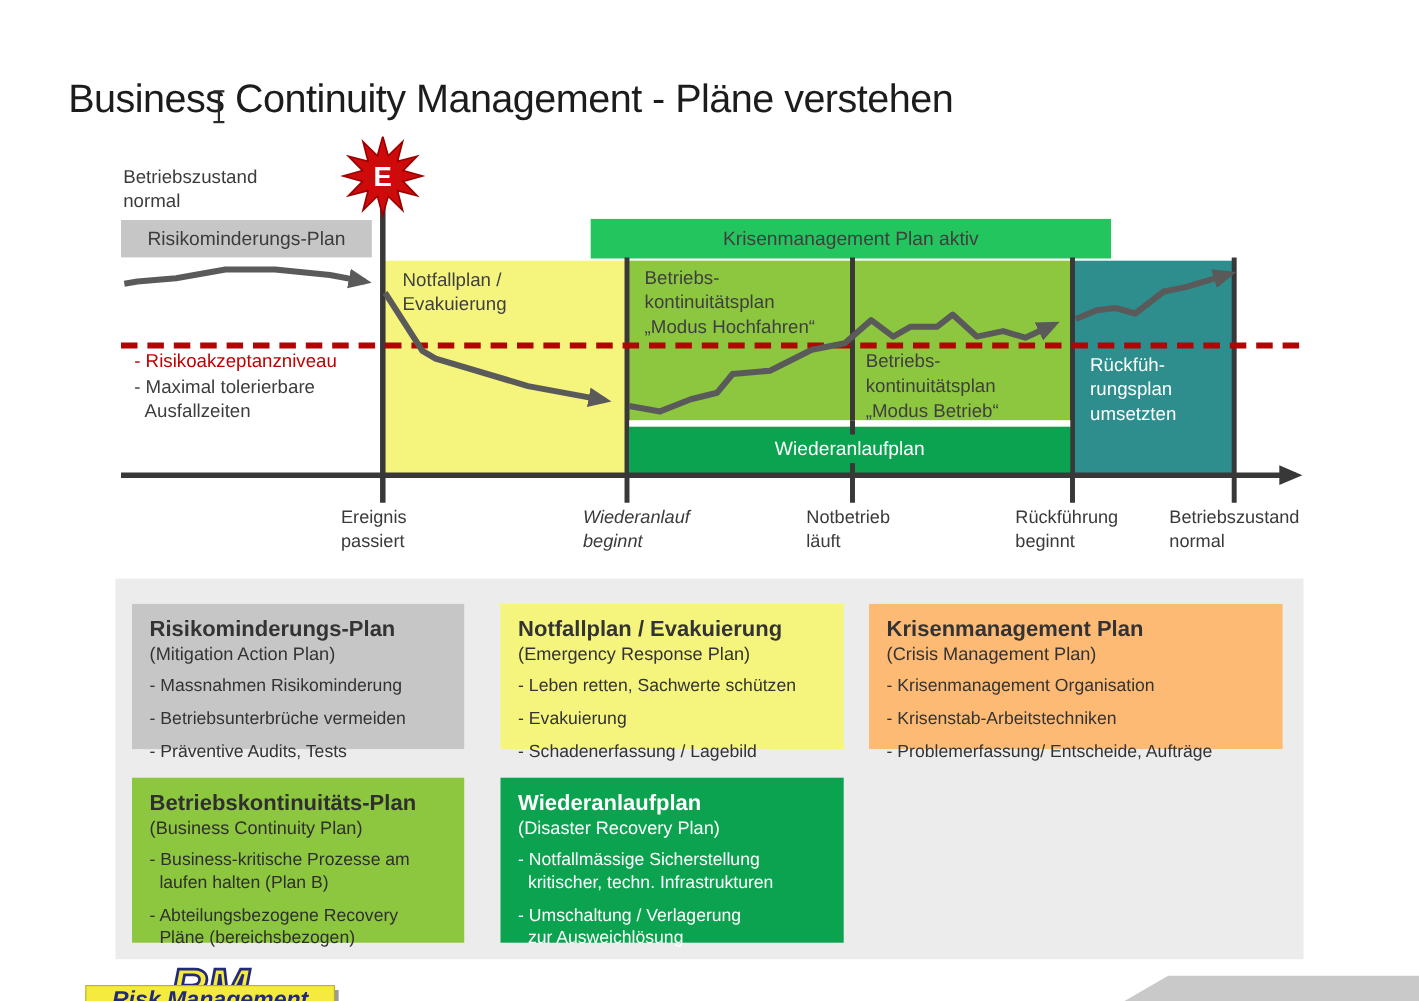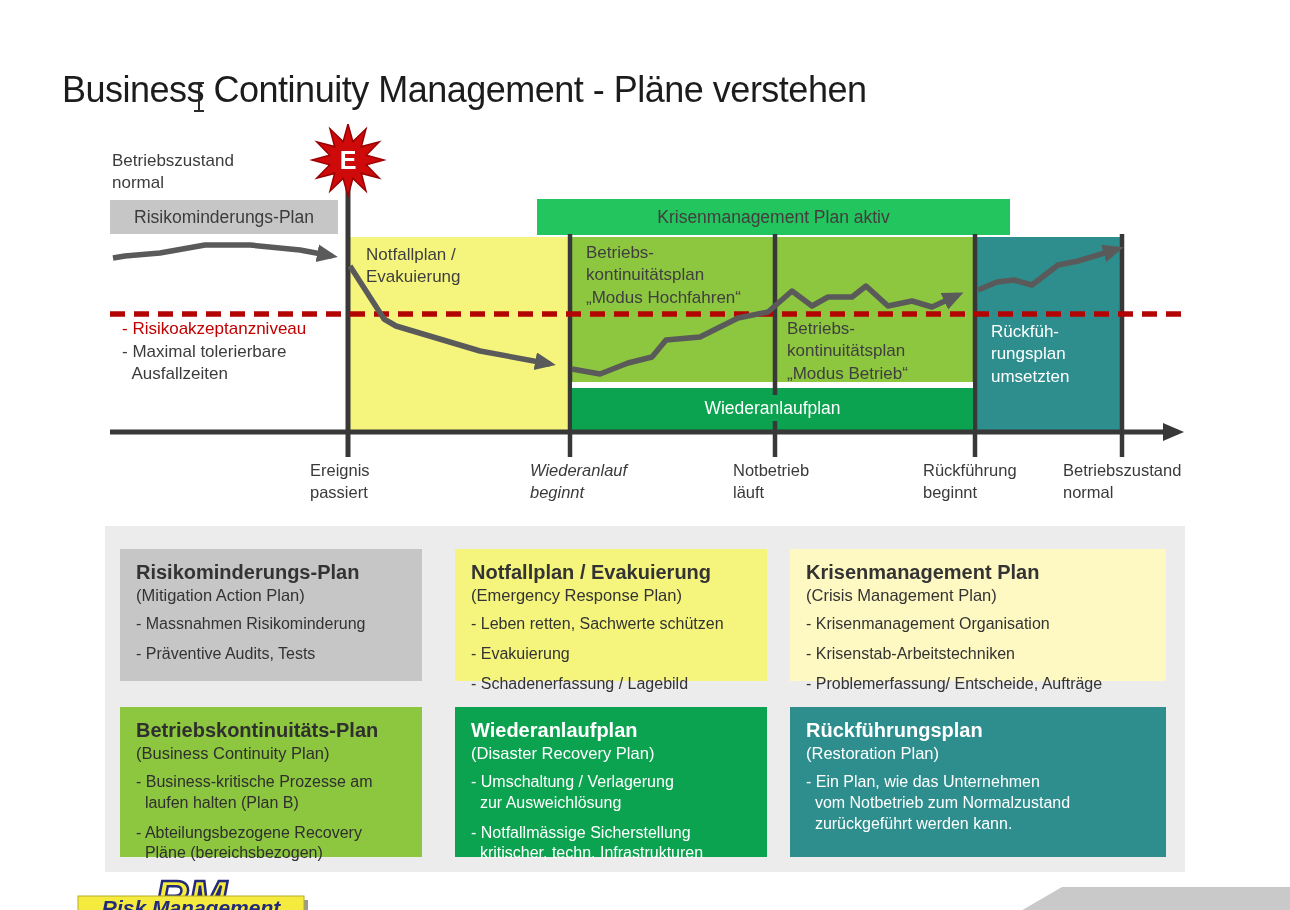--- a/index.html
+++ b/index.html
@@ -41,21 +41,21 @@
   .tl-label { top:430px; font-size:16.5px; line-height:1.35; color:#3a3a3a; }
 
   .panel { left:105px; top:497px; width:1080px; height:346px; background:#ececec; }
 
   .card { position:absolute; padding:12px 16px 10px 16px; color:#333333; }
   .card-title { font-size:20px; font-weight:bold; line-height:1.15; }
   .card-sub   { font-size:16.5px; margin-top:2px; }
   .card-bullet{ font-size:16px; margin-top:9px; line-height:1.3; white-space:pre-wrap; }
   .card.c0 { left:120px; top:520px; width:302px; height:132px; background:#c6c6c6; }
   .card.c1 { left:455px; top:520px; width:312px; height:132px; background:#f5f57d; }
-  .card.c2 { left:790px; top:520px; width:376px; height:132px; background:#fef9c3; }
+  .card.c2 { left:790px; top:520px; width:376px; height:132px; background:#fdba74; }
   .card.c3 { left:120px; top:678px; width:302px; height:150px; background:#8dc63f; color:#2f2f2f; }
   .card.c4 { left:455px; top:678px; width:312px; height:150px; background:#0ba34f; color:#ffffff; }
   .card.c5 { left:790px; top:678px; width:376px; height:150px; background:#2e8e8e; color:#ffffff; }
 
   .logo-svg { left:58px; top:832px; }
 
   .footer-bar { left:0; top:891px; width:1290px; height:16px; background:#c9c9c9; }
   .footer-diag { left:1000px; top:856px; }
   .copyright { left:0; top:892px; width:1290px; text-align:right; font-size:12.5px; color:#2b2f86; }
   .copyright .wavy { text-decoration:underline; text-decoration-style:wavy;
@@ -147,20 +147,21 @@
 beginnt</div>
   <div class="abs pre tl-label" style="left:1063px;">Betriebszustand
 normal</div>
 
   <div class="abs panel"></div>
 
   <div class="card c0">
     <div class="card-title">Risikominderungs-Plan</div>
     <div class="card-sub">(Mitigation Action Plan)</div>
     <div class="card-bullet">- Massnahmen Risikominderung</div>
+    <div class="card-bullet">- Betriebsunterbrüche vermeiden</div>
     <div class="card-bullet">- Präventive Audits, Tests</div>
   </div>
 
   <div class="card c1">
     <div class="card-title">Notfallplan / Evakuierung</div>
     <div class="card-sub">(Emergency Response Plan)</div>
     <div class="card-bullet">- Leben retten, Sachwerte schützen</div>
     <div class="card-bullet">- Evakuierung</div>
     <div class="card-bullet">- Schadenerfassung / Lagebild</div>
   </div>
@@ -178,33 +179,26 @@
     <div class="card-sub">(Business Continuity Plan)</div>
     <div class="card-bullet">- Business-kritische Prozesse am
   laufen halten (Plan B)</div>
     <div class="card-bullet">- Abteilungsbezogene Recovery
   Pläne (bereichsbezogen)</div>
   </div>
 
   <div class="card c4">
     <div class="card-title">Wiederanlaufplan</div>
     <div class="card-sub">(Disaster Recovery Plan)</div>
+    <div class="card-bullet">- Notfallmässige Sicherstellung
+  kritischer, techn. Infrastrukturen</div>
     <div class="card-bullet">- Umschaltung / Verlagerung
   zur Ausweichlösung</div>
-    <div class="card-bullet">- Notfallmässige Sicherstellung
-  kritischer, techn. Infrastrukturen</div>
-  </div>
-
-  <div class="card c5">
-    <div class="card-title">Rückführungsplan</div>
-    <div class="card-sub">(Restoration Plan)</div>
-    <div class="card-bullet">- Ein Plan, wie das Unternehmen
-  vom Notbetrieb zum Normalzustand
-  zurückgeführt werden kann.</div>
-  </div>
+  </div>
+
 
   <svg class="abs logo-svg" width="250" height="62" viewBox="0 0 250 62">
     <text x="133" y="52" text-anchor="middle" font-size="46" font-weight="bold" font-style="italic" fill="#f4eb3e" stroke="#232a7a" stroke-width="2.5">RM</text>
     <rect x="24" y="39" width="226" height="25" fill="#9a9a9a"></rect>
     <rect x="20" y="35" width="226" height="25" fill="#f4eb3e" stroke="#b8ae25" stroke-width="1"></rect>
     <text x="133" y="54" text-anchor="middle" font-size="21" font-weight="bold" font-style="italic" fill="#232a7a">Risk Management</text>
   </svg>
 
   <svg class="abs footer-diag" width="290" height="35" viewBox="0 0 290 35">
     <polygon points="5,35 62,2 290,2 290,35" fill="#c9c9c9"></polygon>

